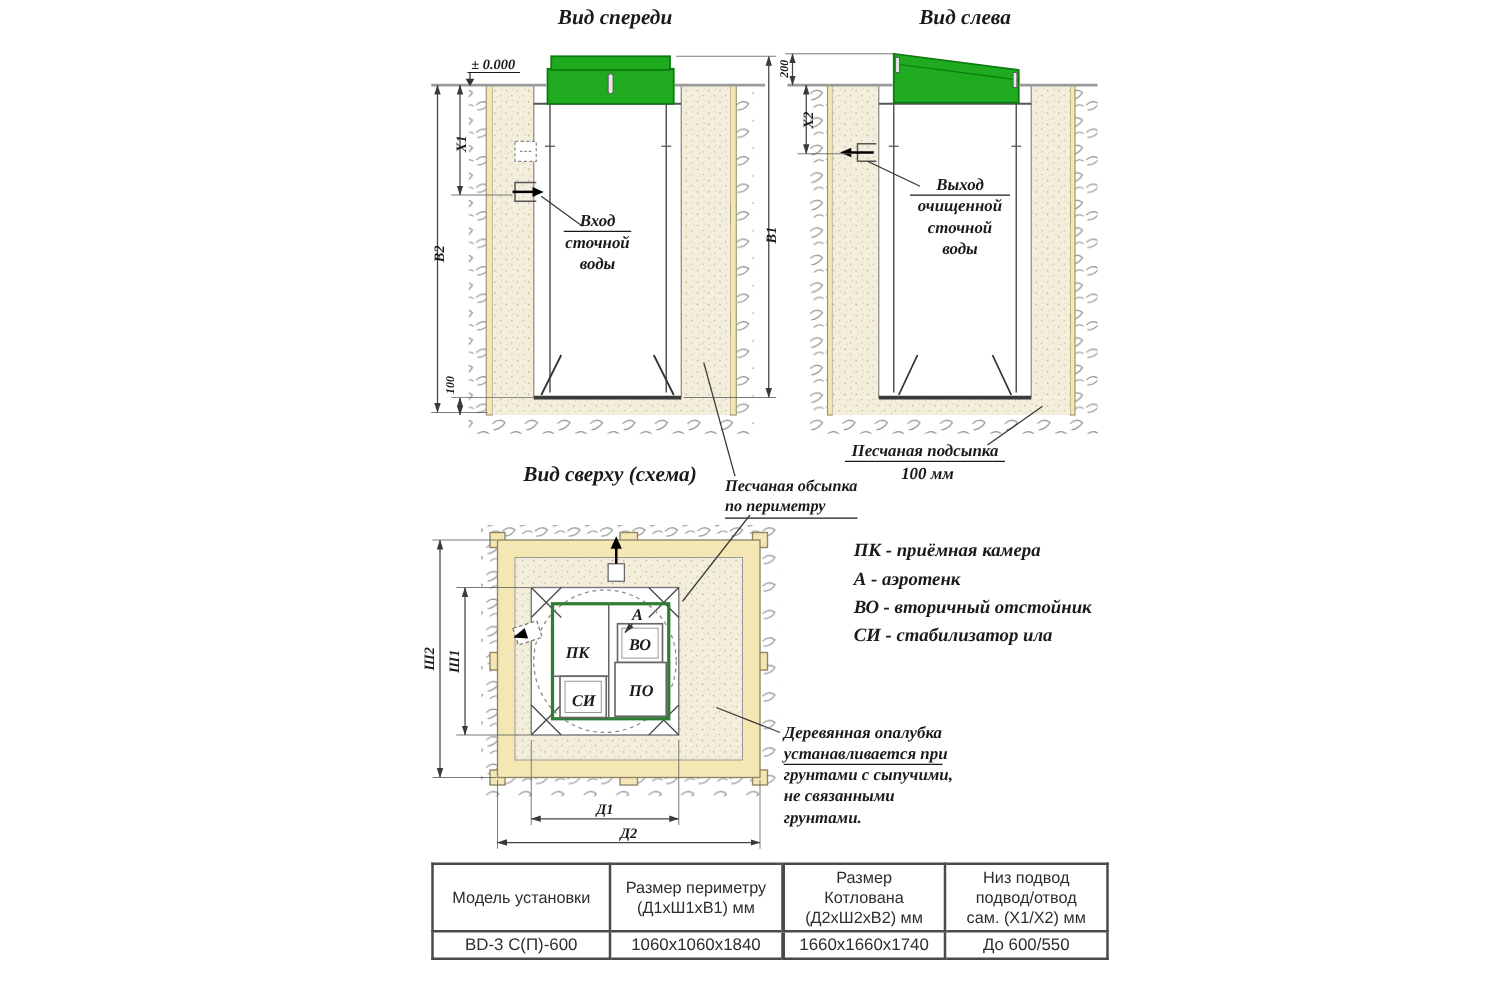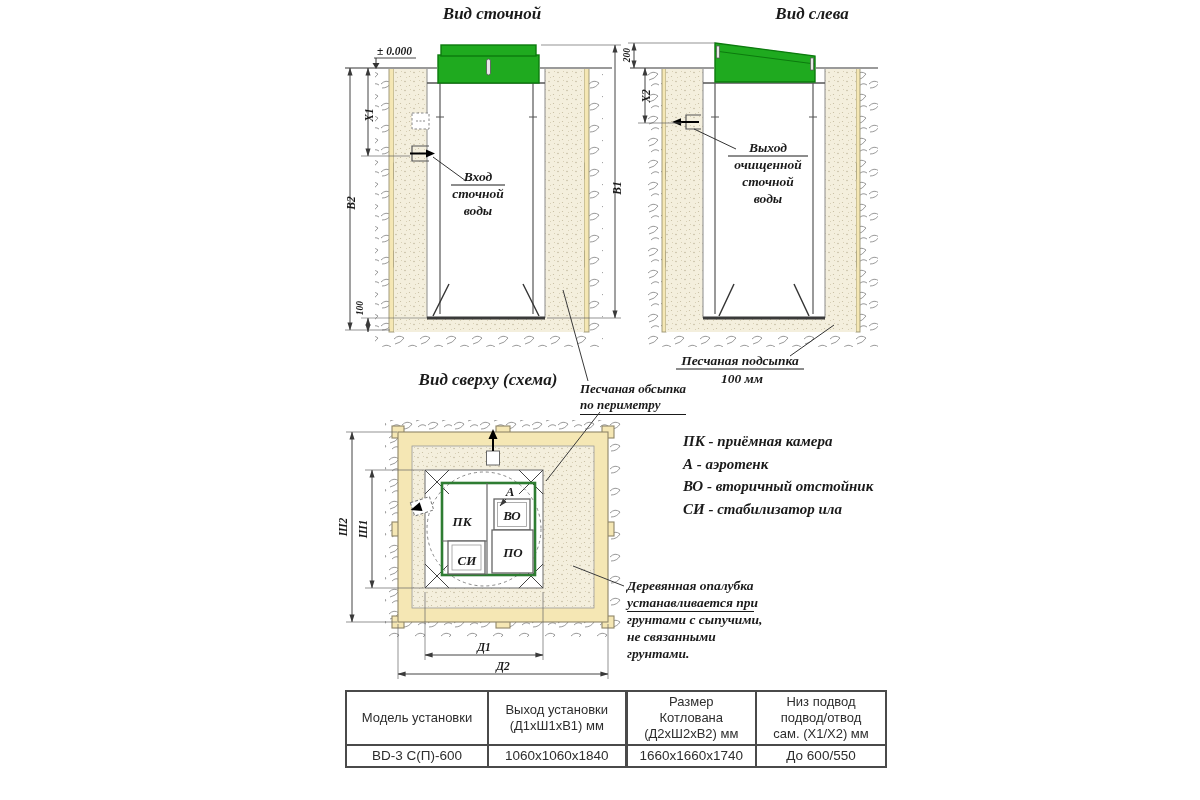--- a/index.html
+++ b/index.html
@@ -24,22 +24,22 @@
         font-size:13px;line-height:16px;padding:2px 3px}
   table.spec td.thick{border-left:3.5px solid #4a4a4a}
   table.spec tr.hdr td{height:50px}
   table.spec tr.dat td{height:18px;font-size:13.5px}
 </style>
 </head>
 <body>
 
 <div class="stage">
 
-  <div class="title" style="left:492px;top:4px">Вид сточной</div>
-  <div class="title" style="left:812px;top:4px">Вид слева</div>
+  <div class="title" style="left:492px;top:4px">Вид спереди</div>
+  <div class="title" style="left:772px;top:4px">Вид слева</div>
   <div class="title" style="left:488px;top:370px">Вид сверху (схема)</div>
 
   <svg class="view" style="left:340px;top:25px" width="300" height="335">
     <defs>
       <pattern id="soil-f" width="26" height="22" patternUnits="userSpaceOnUse">
         <rect width="26" height="22" fill="#ffffff"></rect>
         <path d="M2,6 Q7,1 12,5 Q9,10 3,11" fill="none" stroke="#8e8e8e" stroke-width="0.9"></path>
         <path d="M15,15 Q20,10 25,14 Q22,19 16,19" fill="none" stroke="#8e8e8e" stroke-width="0.9"></path>
         <path d="M5,17 Q9,13 13,16" fill="none" stroke="#8e8e8e" stroke-width="0.9"></path>
       </pattern>
@@ -344,21 +344,21 @@
         <col style="width:138px">
         <col style="width:130px">
         <col style="width:130px">
       </colgroup>
     <tbody>
         <tr class="hdr">
       <td>
             <div>Модель установки</div>
           </td>
       <td>
-        <div>Выход установки</div>
+        <div>Размер периметру</div>
             <div>(Д1хШ1хВ1) мм</div>
       </td>
       <td class="thick">
         <div>Размер</div>
             <div>Котлована</div>
             <div>(Д2хШ2хВ2) мм</div>
       </td>
       <td>
         <div>Низ подвод</div>
             <div>подвод/отвод</div>

